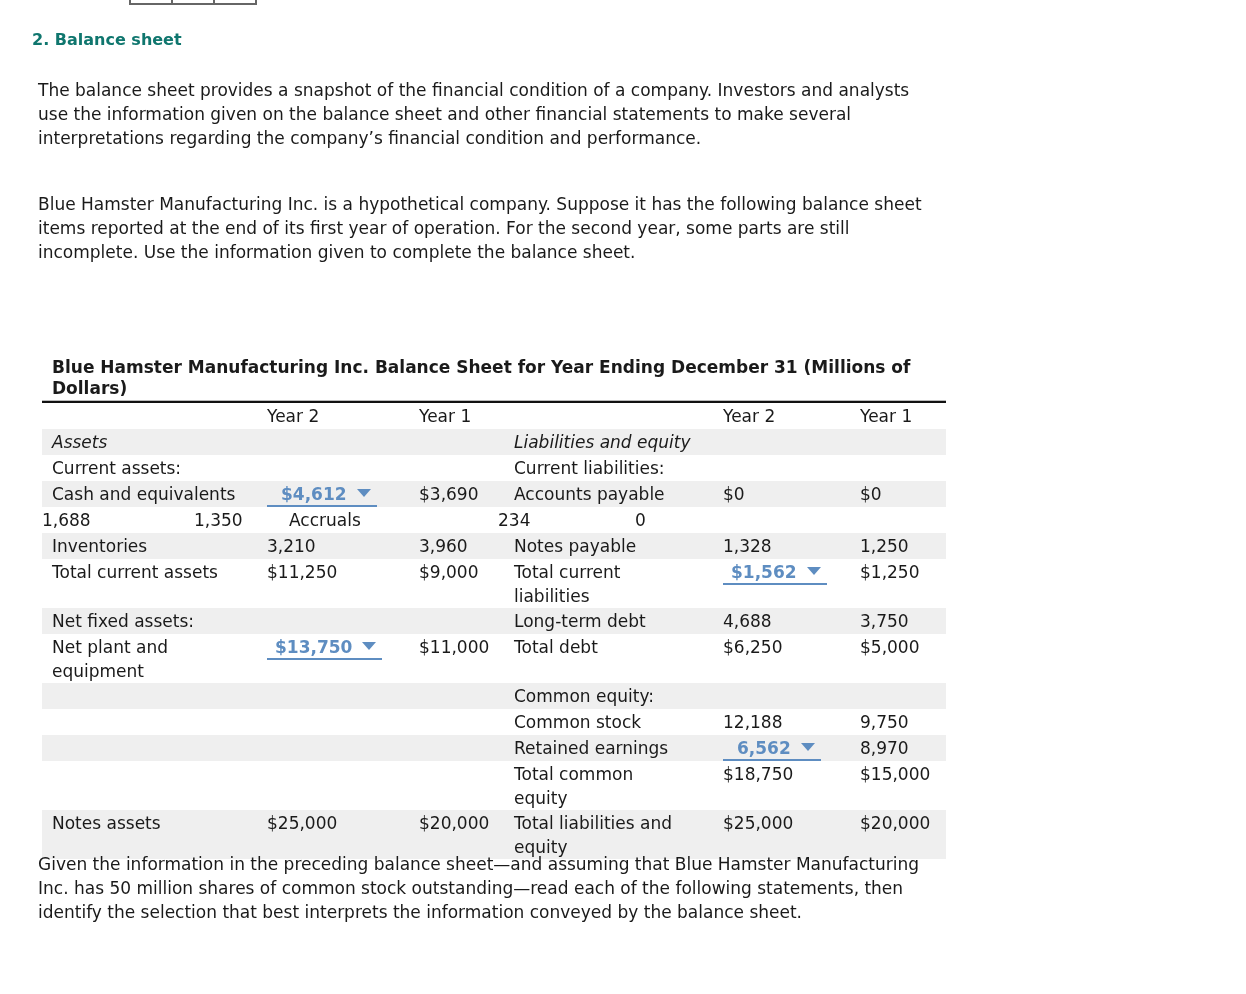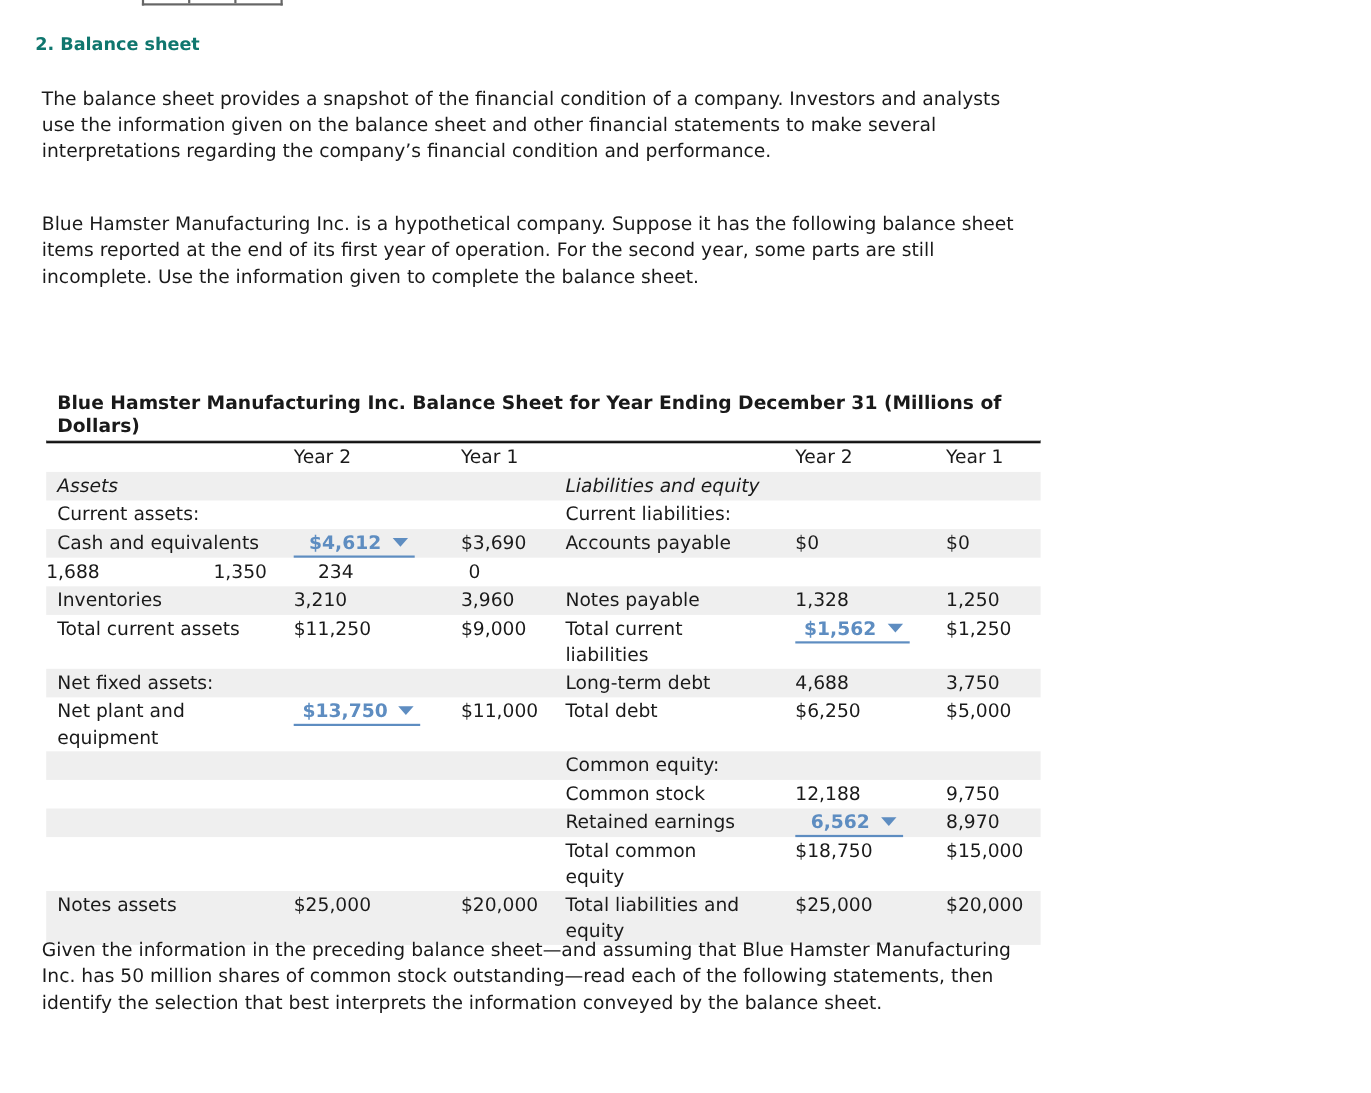--- a/index.html
+++ b/index.html
@@ -106,20 +106,21 @@
       <div class="c c2"><span class="dd"><span>$4,612</span><span class="caret"></span></span></div>
       <div class="c c3">$3,690</div>
       <div class="c c4">Accounts payable</div>
       <div class="c c5">$0</div>
       <div class="c c6">$0</div>
     </div>
 
     <div class="row">
       <div class="c c2">1,688</div>
       <div class="c c3">1,350</div>
+      <div class="c c4">Accruals</div>
       <div class="c c5">234</div>
       <div class="c c6">0</div>
     </div>
 
     <div class="row shade">
       <div class="c c1">Inventories</div>
       <div class="c c2">3,210</div>
       <div class="c c3">3,960</div>
       <div class="c c4">Notes payable</div>
       <div class="c c5">1,328</div>

